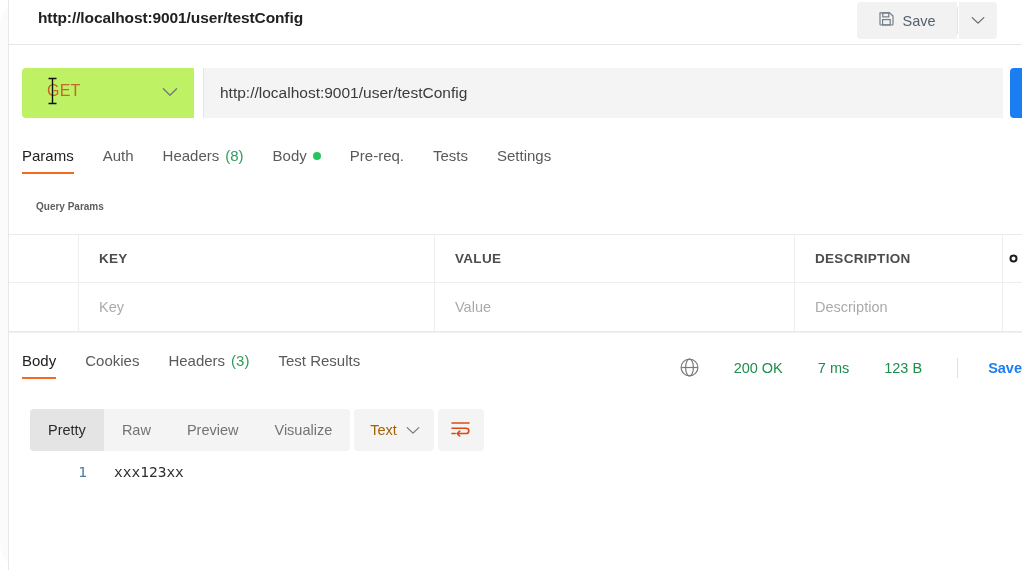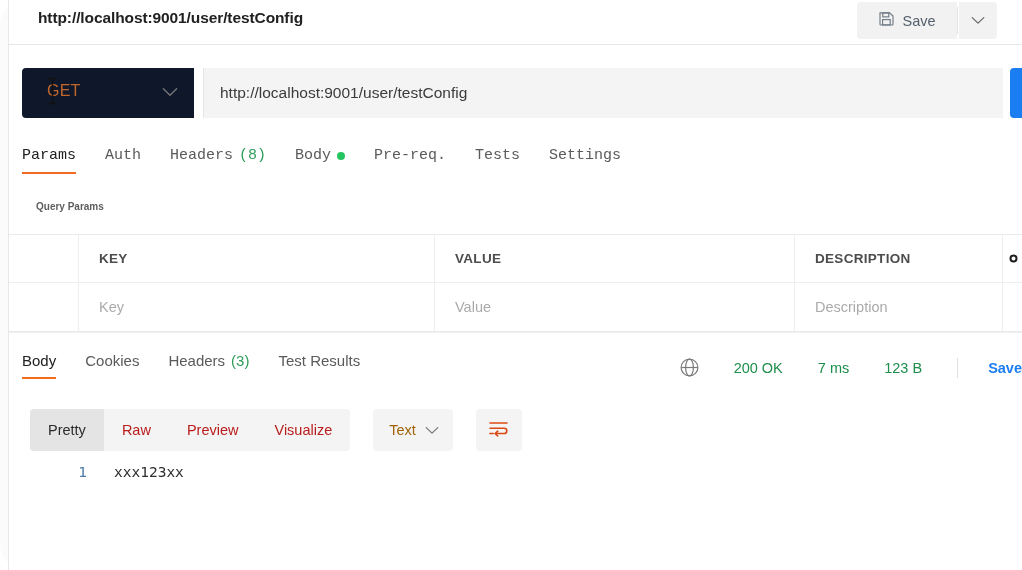--- a/index.html
+++ b/index.html
@@ -63,21 +63,21 @@
   .chev { display: block; }
 
   
   .urlrow {
     position: absolute; left: 13px; top: 61px;
     width: 1010px; height: 57px;
   }
   .method-box {
     position: absolute; left: 0; top: 7px;
     width: 172px; height: 50px;
-    background: #0f172a;
+    background: #bef264;
     border-radius: 4px 0 0 4px;
     display: flex; align-items: center;
     cursor: pointer;
   }
   .method-label {
     position: absolute; left: 25px; top: 14px;
     font-size: 16px; color: #c2672c; font-weight: normal;
     letter-spacing: 0.2px;
   }
   .method-caret {
@@ -108,21 +108,20 @@
     border: none; border-radius: 4px;
     cursor: pointer;
   }
 
   
   .reqtabs {
     position: absolute; left: 0; top: 147px;
     width: 1014px; height: 38px;
     display: flex; align-items: flex-start;
     padding-left: 13px;
-    font-family: Liberation Mono, monospace;
   }
   .rtab {
     position: relative;
     padding: 0 14px 10px 0;
     margin-right: 15px;
     font-size: 15px; color: #5a5a5a;
     cursor: pointer;
     white-space: nowrap;
     display: flex; align-items: center; gap: 6px;
   }
@@ -184,30 +183,30 @@
     font-size: 14.5px;
   }
   .globe-ico { margin-right: 18px; display: flex; align-items: center; }
   .st-item { color: #1d8e4b; margin-right: 19px; white-space: nowrap; }
   .st-sep { width: 1px; height: 20px; background: #e0e0e0; margin-right: 14px; }
   .save-resp { color: #1a7ef2; font-weight: bold; white-space: nowrap; }
 
   
   .viewbar {
     position: absolute; left: 21px; top: 409px;
-    height: 42px; display: flex; align-items: center; gap: 23px;
+    height: 42px; display: flex; align-items: center; gap: 4px;
   }
   .segment {
     display: flex; height: 42px;
     background: #f4f4f4; border-radius: 4px; overflow: hidden;
   }
   .seg {
     display: flex; align-items: center; justify-content: center;
     padding: 0 18px;
-    font-size: 14.5px; color: #b91c1c; cursor: pointer;
+    font-size: 14.5px; color: #737373; cursor: pointer;
     white-space: nowrap;
   }
   .seg.active { background: #e4e4e4; color: #2b2b2b; }
   .fmt-drop {
     display: flex; align-items: center; gap: 9px;
     height: 42px; padding: 0 14px 0 16px;
     background: #f4f4f4; border-radius: 4px;
     font-size: 14.5px; color: #a16207; cursor: pointer;
   }
   .wrap-btn {

